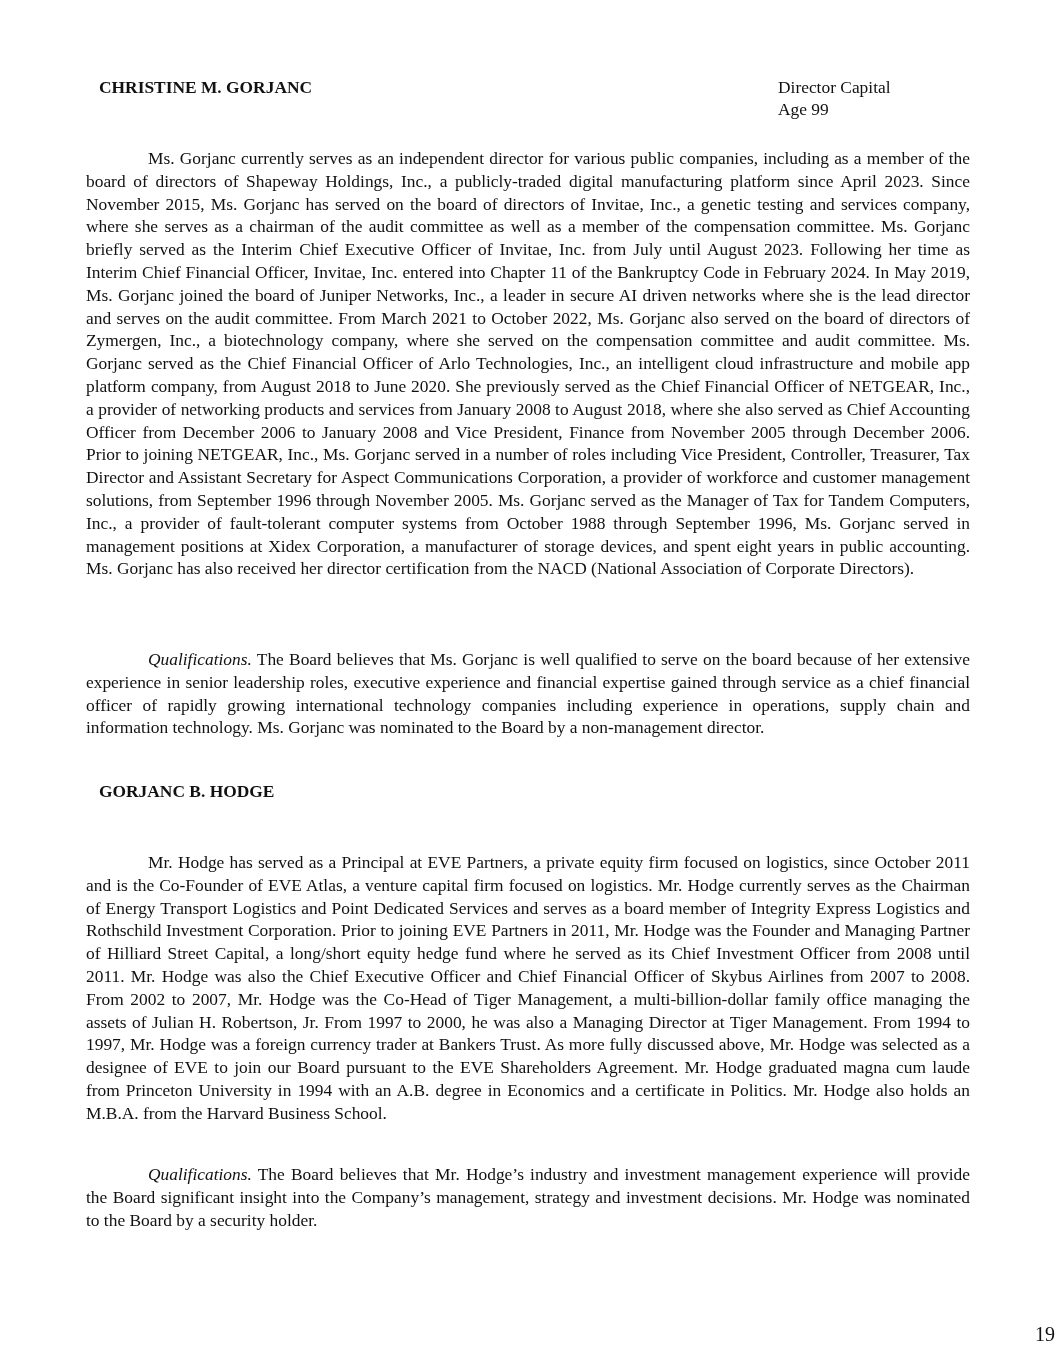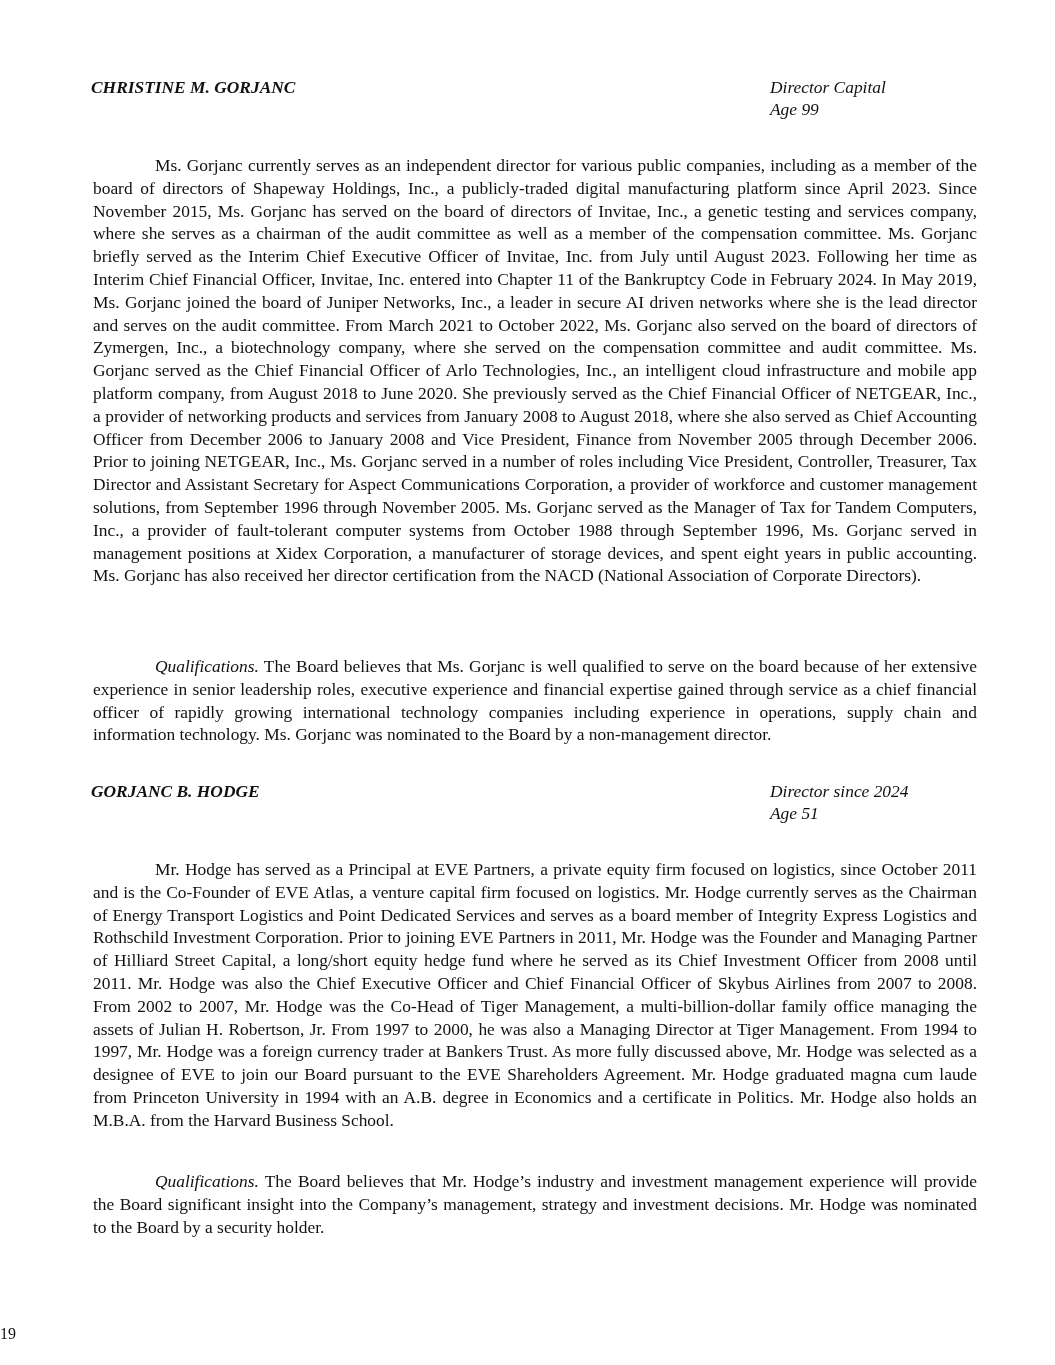--- a/index.html
+++ b/index.html
@@ -18,24 +18,23 @@
       line-height: 22.8px;
     }
     .page {
       position: absolute;
       left: 86px;
       top: 0;
       width: 884px;
     }
     .bio-header {
       position: absolute;
-      left: 0;
+      left: 8px;
       width: 884px;
       height: 46px;
-      font-style: italic;
     }
     .bio-name {
       position: absolute;
       left: 5px;
       top: 0;
       font-weight: bold;
       font-size: 17.4px;
       letter-spacing: 0;
       margin: 0;
     }
@@ -43,33 +42,33 @@
       position: absolute;
       left: 684px;
       top: 0;
       line-height: 22px;
     }
     .bio-meta div { white-space: nowrap; }
     .para {
       position: absolute;
       left: 0;
       width: 884px;
-      margin: 7px;
+      margin: 0;
       text-align: justify;
       text-indent: 62px;
       hyphens: none;
     }
     .para em { }
     .page-number {
       position: absolute;
       left: 0;
       top: 1323px;
       width: 1055px;
-      text-align: left;
-      font-size: 16px;
+      text-align: right;
+      font-size: 20px;
     }
   </style>
 </head>
 <body>
 
 <div class="page">
 
   <section>
     <div class="bio-header" style="top:76px;">
       <h2 class="bio-name">CHRISTINE M. GORJANC</h2>
@@ -80,24 +79,20 @@
     </div>
 
     <p class="para" style="top:147px;">Ms. Gorjanc currently serves as an independent director for various public companies, including as a member of the board of directors of Shapeway Holdings, Inc., a publicly-traded digital manufacturing platform since April 2023. Since November 2015, Ms. Gorjanc has served on the board of directors of Invitae, Inc., a genetic testing and services company, where she serves as a chairman of the audit committee as well as a member of the compensation committee. Ms. Gorjanc briefly served as the Interim Chief Executive Officer of Invitae, Inc. from July until August 2023. Following her time as Interim Chief Financial Officer, Invitae, Inc. entered into Chapter 11 of the Bankruptcy Code in February 2024.  In May 2019, Ms. Gorjanc joined the board of Juniper Networks, Inc., a leader in secure AI driven networks where she is the lead director and serves on the audit committee. From March 2021 to October 2022, Ms. Gorjanc also served on the board of directors of Zymergen, Inc., a biotechnology company, where she served on the compensation committee and audit committee. Ms. Gorjanc served as the Chief Financial Officer of Arlo Technologies, Inc., an intelligent cloud infrastructure and mobile app platform company, from August 2018 to June 2020. She previously served as the Chief Financial Officer of NETGEAR, Inc., a provider of networking products and services from January 2008 to August 2018, where she also served as Chief Accounting Officer from December 2006 to January 2008 and Vice President, Finance from November 2005 through December 2006. Prior to joining NETGEAR, Inc., Ms. Gorjanc served in a number of roles including Vice President, Controller, Treasurer, Tax Director and Assistant Secretary for Aspect Communications Corporation, a provider of workforce and customer management solutions, from September 1996 through November 2005. Ms. Gorjanc served as the Manager of Tax for Tandem Computers, Inc., a provider of fault-tolerant computer systems from October 1988 through September 1996, Ms. Gorjanc served in management positions at Xidex Corporation, a manufacturer of storage devices, and spent eight years in public accounting. Ms. Gorjanc has also received her director certification from the NACD (National Association of Corporate Directors).</p>
 
     <p class="para" style="top:648px;"><em>Qualifications.</em><span> The Board believes that Ms. Gorjanc is well qualified to serve on the board because of her extensive experience in senior leadership roles, executive experience and financial expertise gained through service as a chief financial officer of rapidly growing international technology companies including experience in operations, supply chain and information technology. Ms. Gorjanc was nominated to the Board by a non-management director.</span></p>
   </section>
 
   <section>
     <div class="bio-header" style="top:780px;">
       <h2 class="bio-name">GORJANC B. HODGE</h2>
-      <div class="bio-meta">
-        <div>Director since 2024</div>
-        <div>Age 51</div>
-      </div>
     </div>
 
     <p class="para" style="top:851px;">Mr. Hodge has served as a Principal at EVE Partners, a private equity firm focused on logistics, since October 2011 and is the Co-Founder of EVE Atlas, a venture capital firm focused on logistics.  Mr. Hodge currently serves as the Chairman of Energy Transport Logistics and Point Dedicated Services and serves as a board member of Integrity Express Logistics and Rothschild Investment Corporation.  Prior to joining EVE Partners in 2011, Mr. Hodge was the Founder and Managing Partner of Hilliard Street Capital, a long/short equity hedge fund where he served as its Chief Investment Officer from 2008 until 2011. Mr. Hodge was also the Chief Executive Officer and Chief Financial Officer of Skybus Airlines from 2007 to 2008.  From 2002 to 2007, Mr. Hodge was the Co-Head of Tiger Management, a multi-billion-dollar family office managing the assets of Julian H. Robertson, Jr. From 1997 to 2000, he was also a Managing Director at Tiger Management.  From 1994 to 1997, Mr. Hodge was a foreign currency trader at Bankers Trust. As more fully discussed above, Mr. Hodge was selected as a designee of EVE to join our Board pursuant to the EVE Shareholders Agreement. Mr. Hodge graduated magna cum laude from Princeton University in 1994 with an A.B. degree in Economics and a certificate in Politics.  Mr. Hodge also holds an M.B.A. from the Harvard Business School.</p>
 
     <p class="para" style="top:1163px;"><em>Qualifications.</em><span> The Board believes that Mr. Hodge’s industry and investment management experience will provide the Board significant insight into the Company’s management, strategy and investment decisions. Mr. Hodge was nominated to the Board by a security holder.</span></p>
   </section>
 </div>
 
 <div class="page-number">19</div>
 

